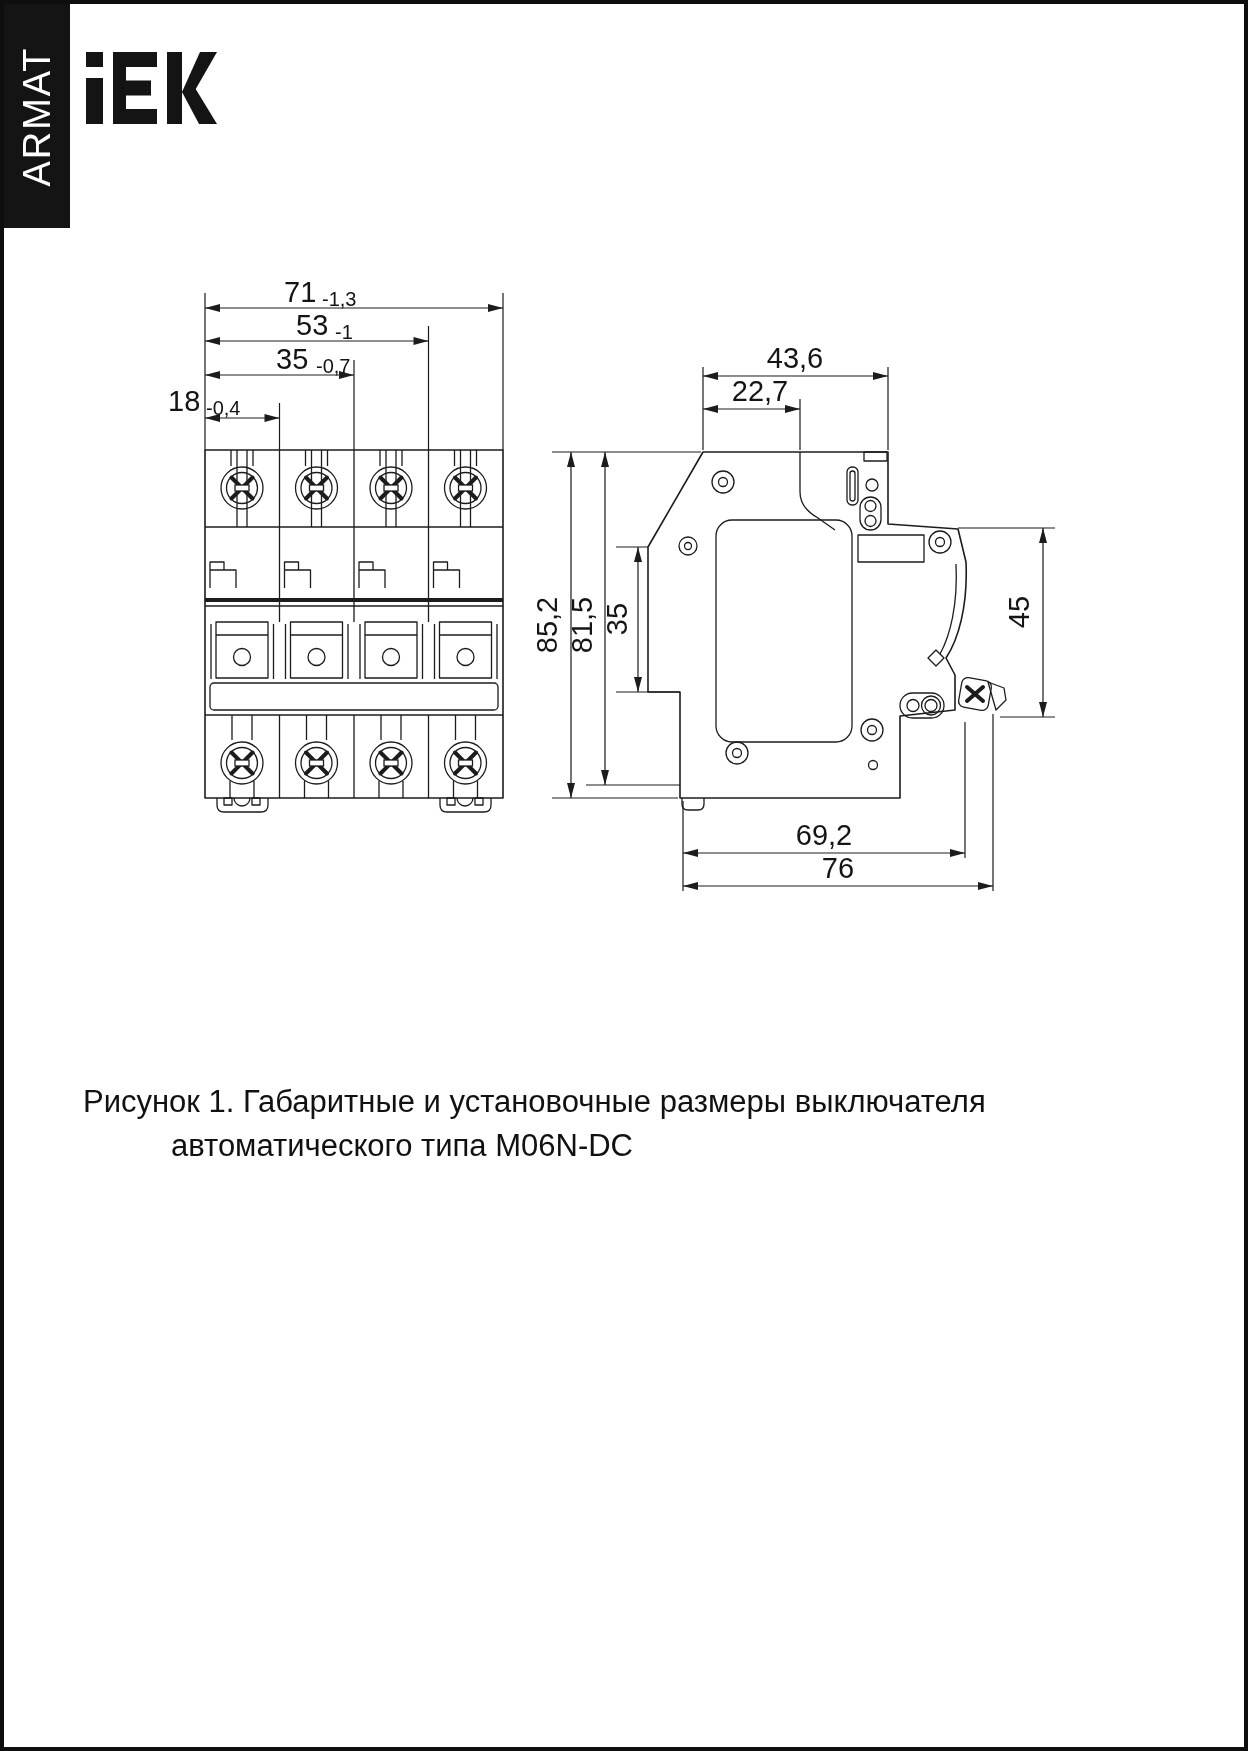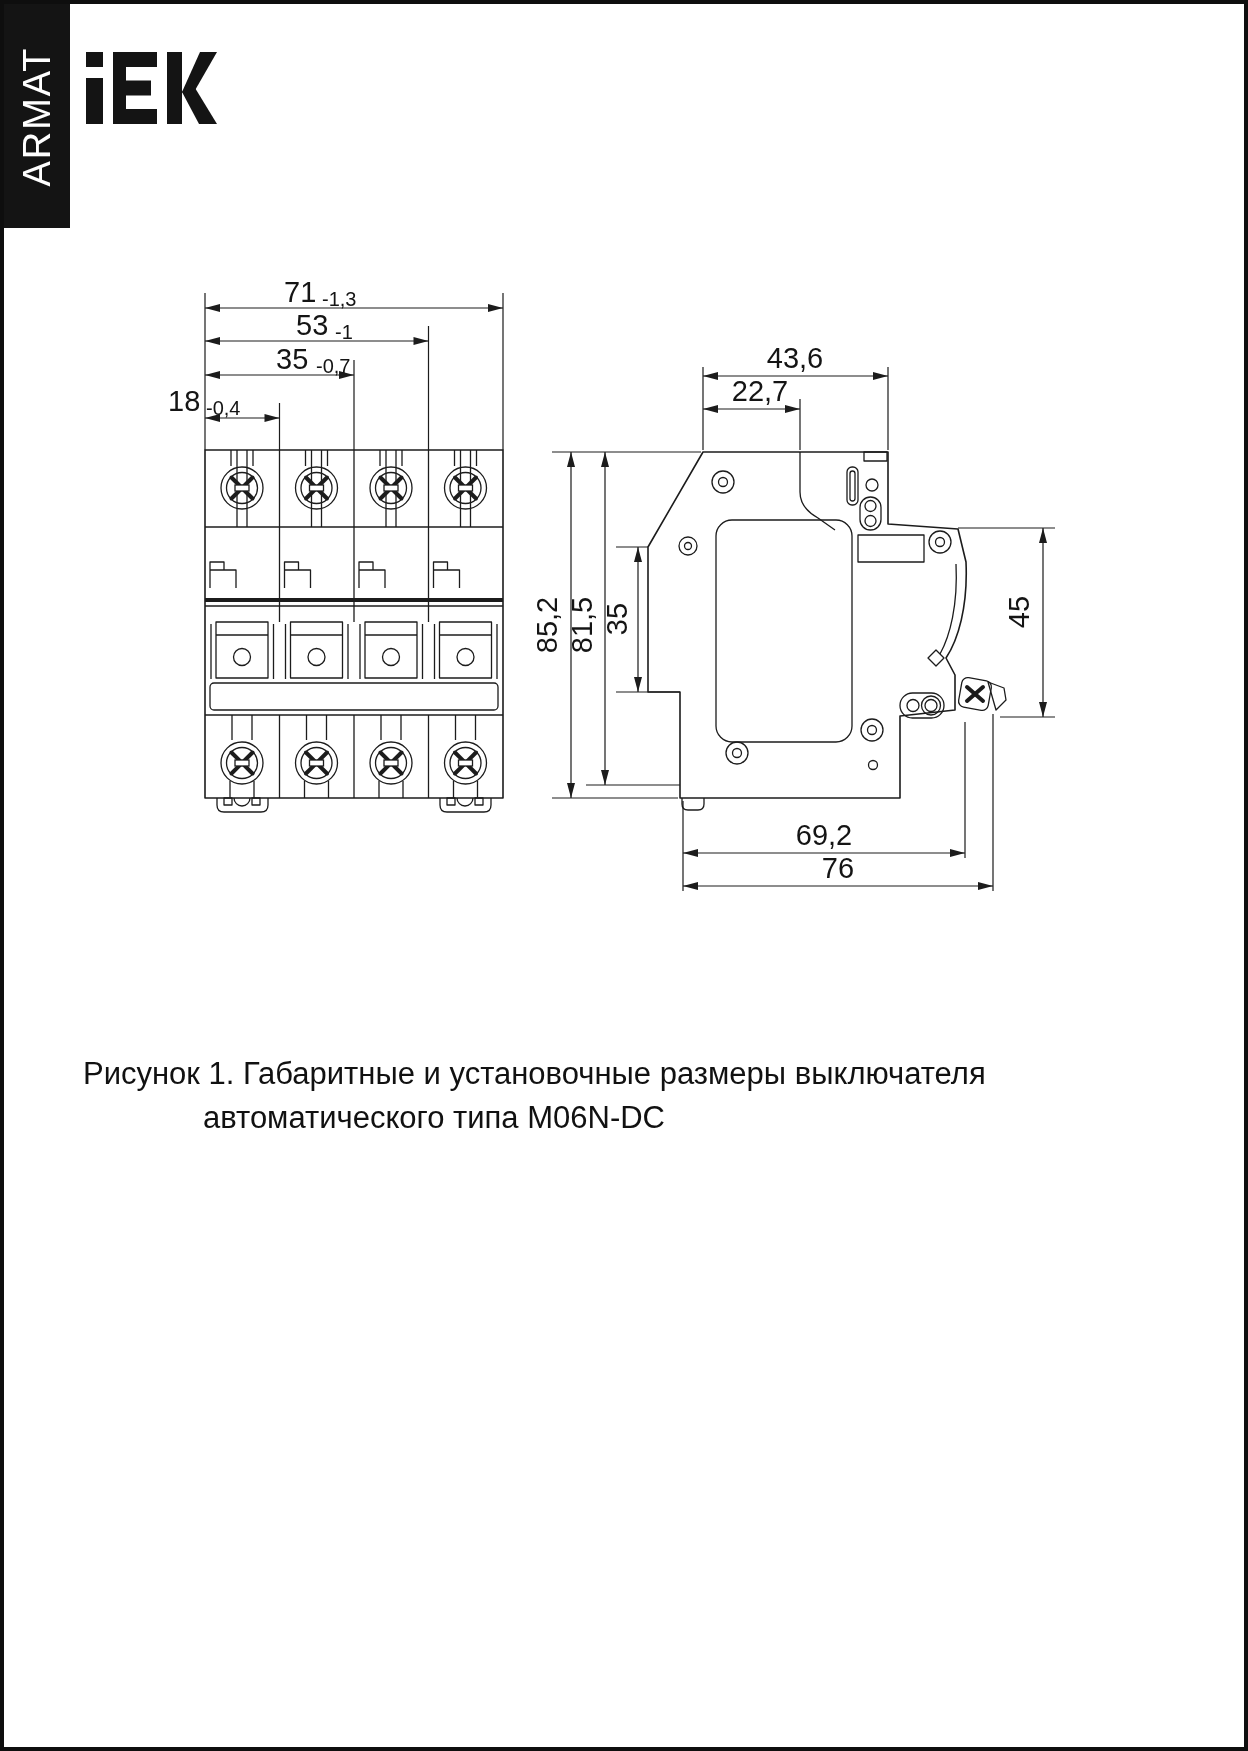--- a/index.html
+++ b/index.html
@@ -23,25 +23,25 @@
   }
   .brand-bar span{
     transform:rotate(-90deg);
     color:#ffffff;
     font-size:38px;
     letter-spacing:2px;
     white-space:nowrap;
   }
   .logo{position:absolute;left:86px;top:52px;}
   .caption{
-    position:absolute;left:83px;top:1052px;
+    position:absolute;left:83px;top:1080px;
     font-size:31px;color:#111111;line-height:44px;
     white-space:nowrap;
   }
-  .caption .line2{margin-left:120px;}
+  .caption .line2{margin-left:88px;}
   svg.drawing{position:absolute;left:100px;top:230px;}
   svg .ln{stroke:#1c1c1c;fill:none;stroke-width:1.6;stroke-linejoin:round;stroke-linecap:round;}
   svg .det{stroke:#1c1c1c;fill:none;stroke-width:1.3;stroke-linejoin:round;}
   svg .dim{stroke:#1c1c1c;fill:none;stroke-width:1.2;}
   svg .thick{stroke:#1c1c1c;fill:none;stroke-width:4;}
   svg .arw{fill:#1c1c1c;stroke:none;}
   svg .cross{stroke:#1c1c1c;stroke-width:4;stroke-linecap:round;}
   svg .dash{fill:#ffffff;stroke:#1c1c1c;stroke-width:1.3;}
   svg text{fill:#141414;}
   svg .fs29{font-size:29px;}

